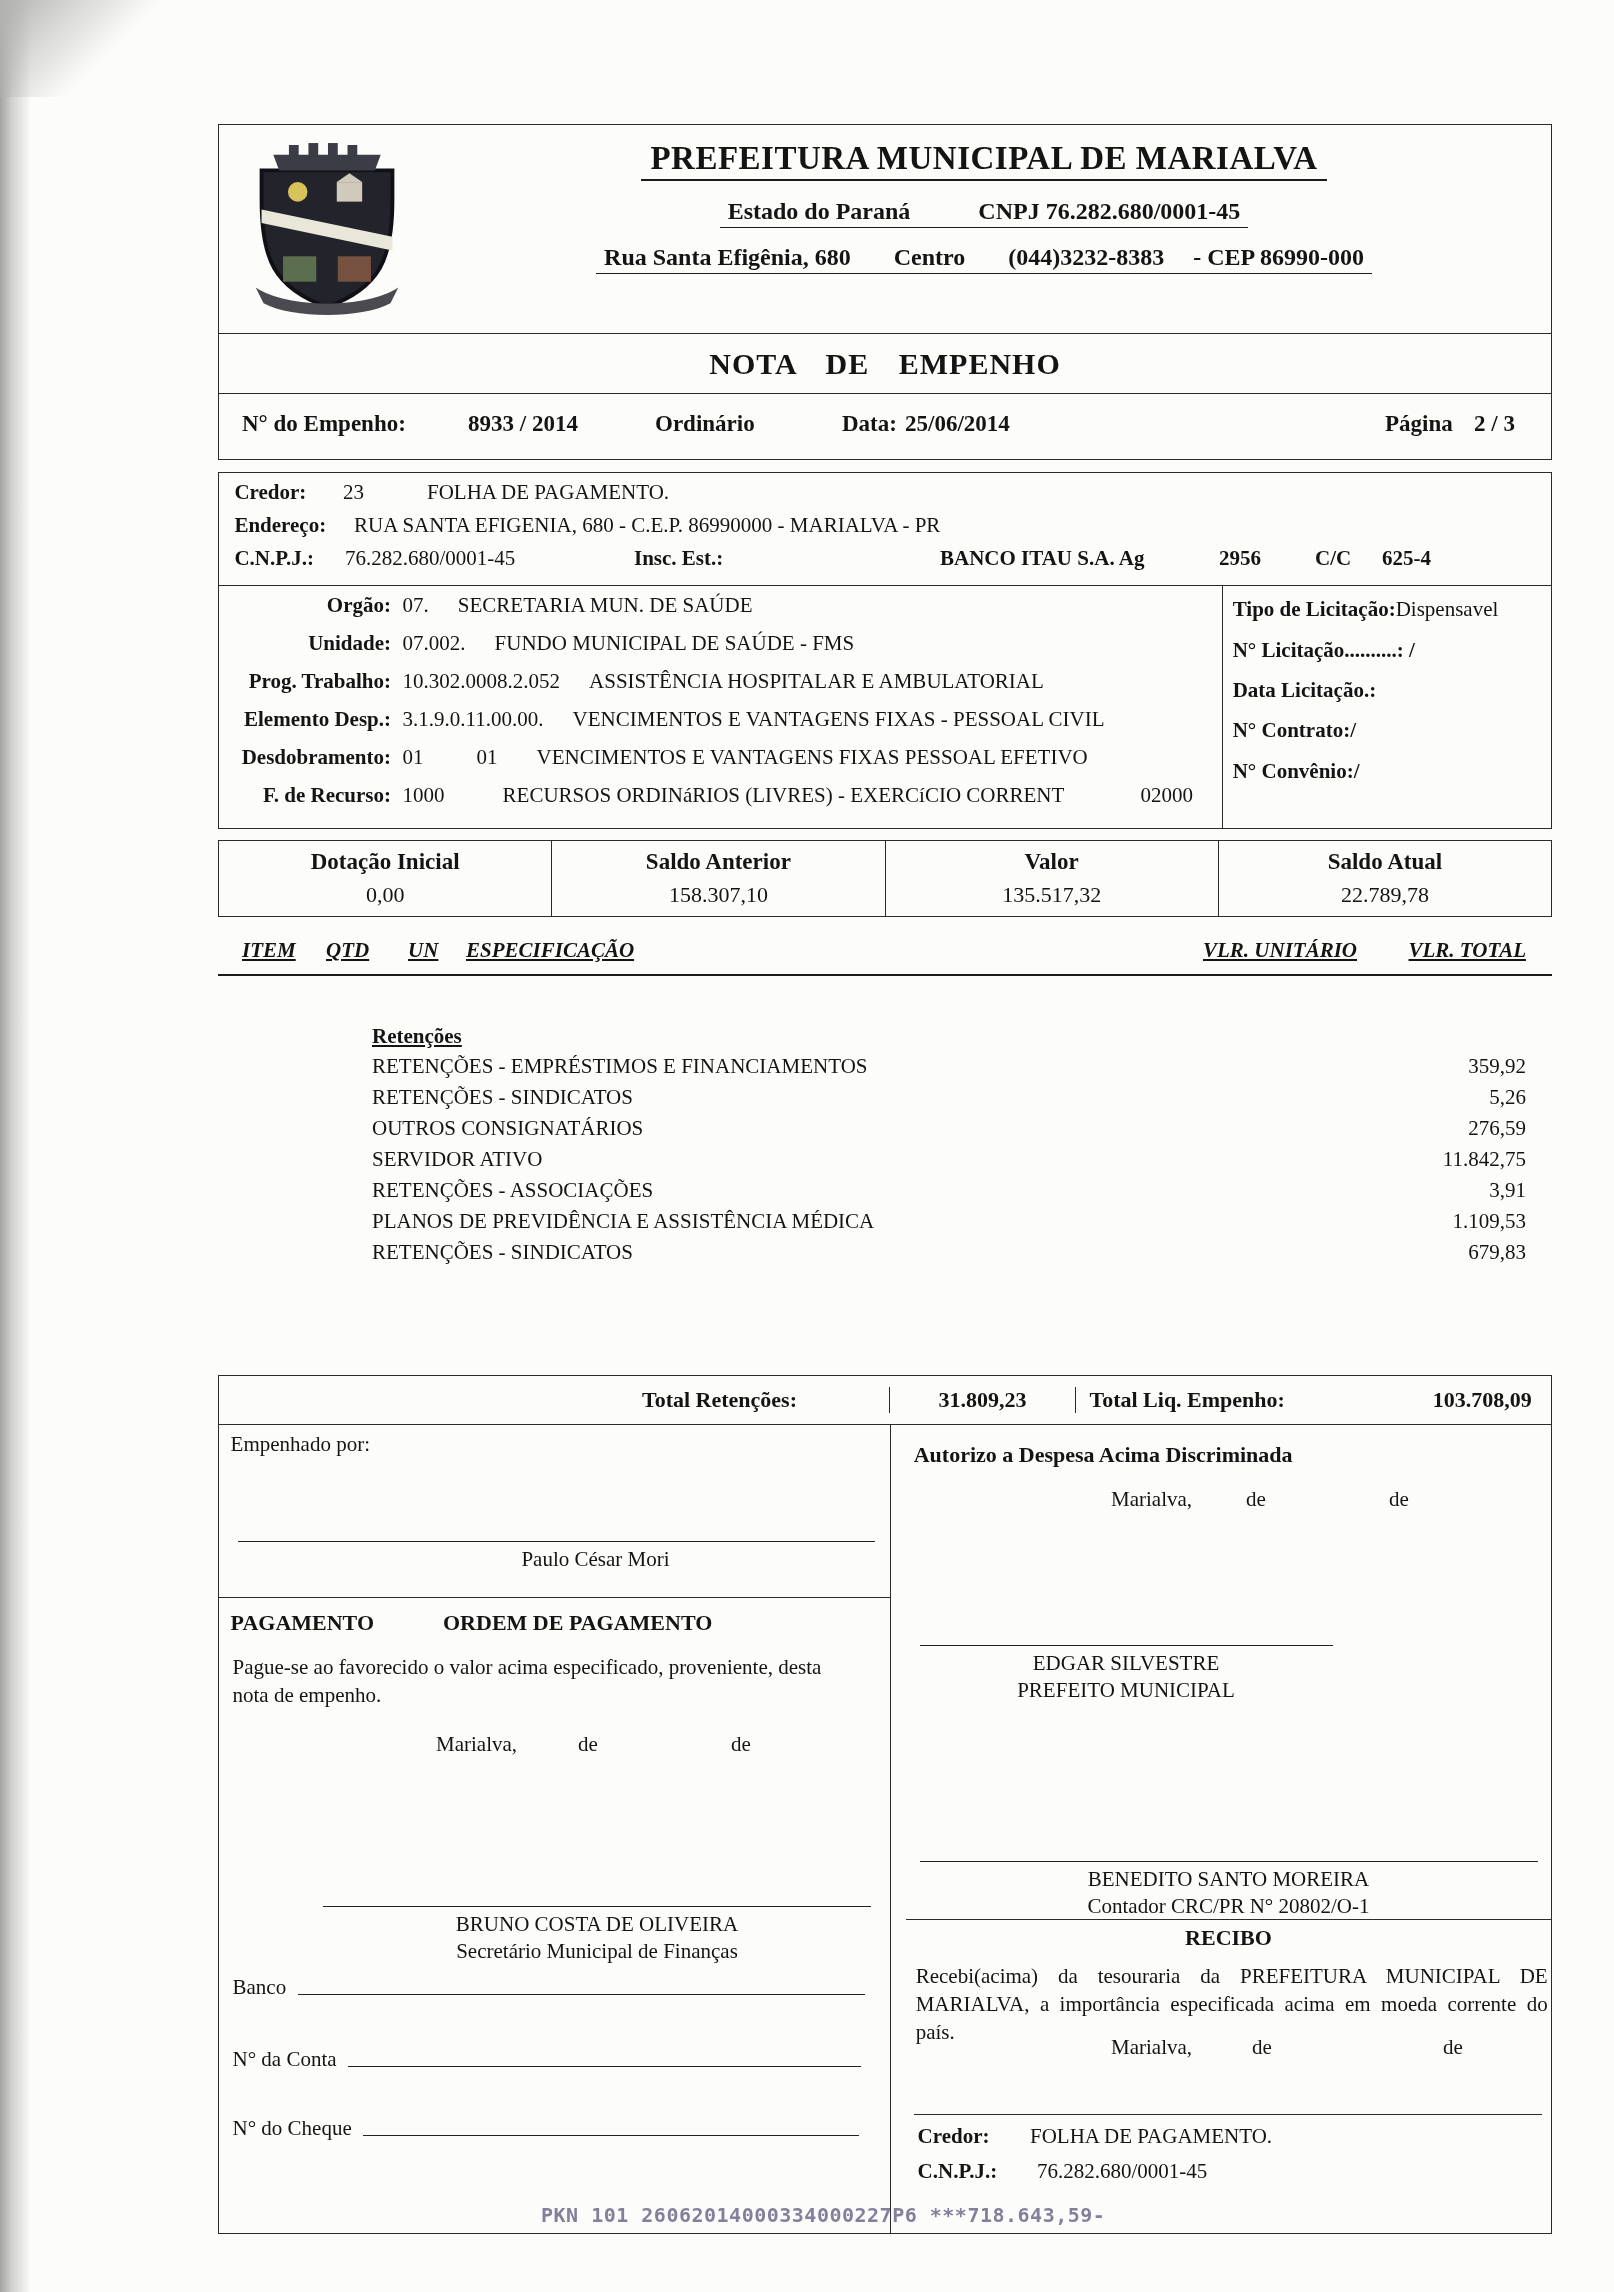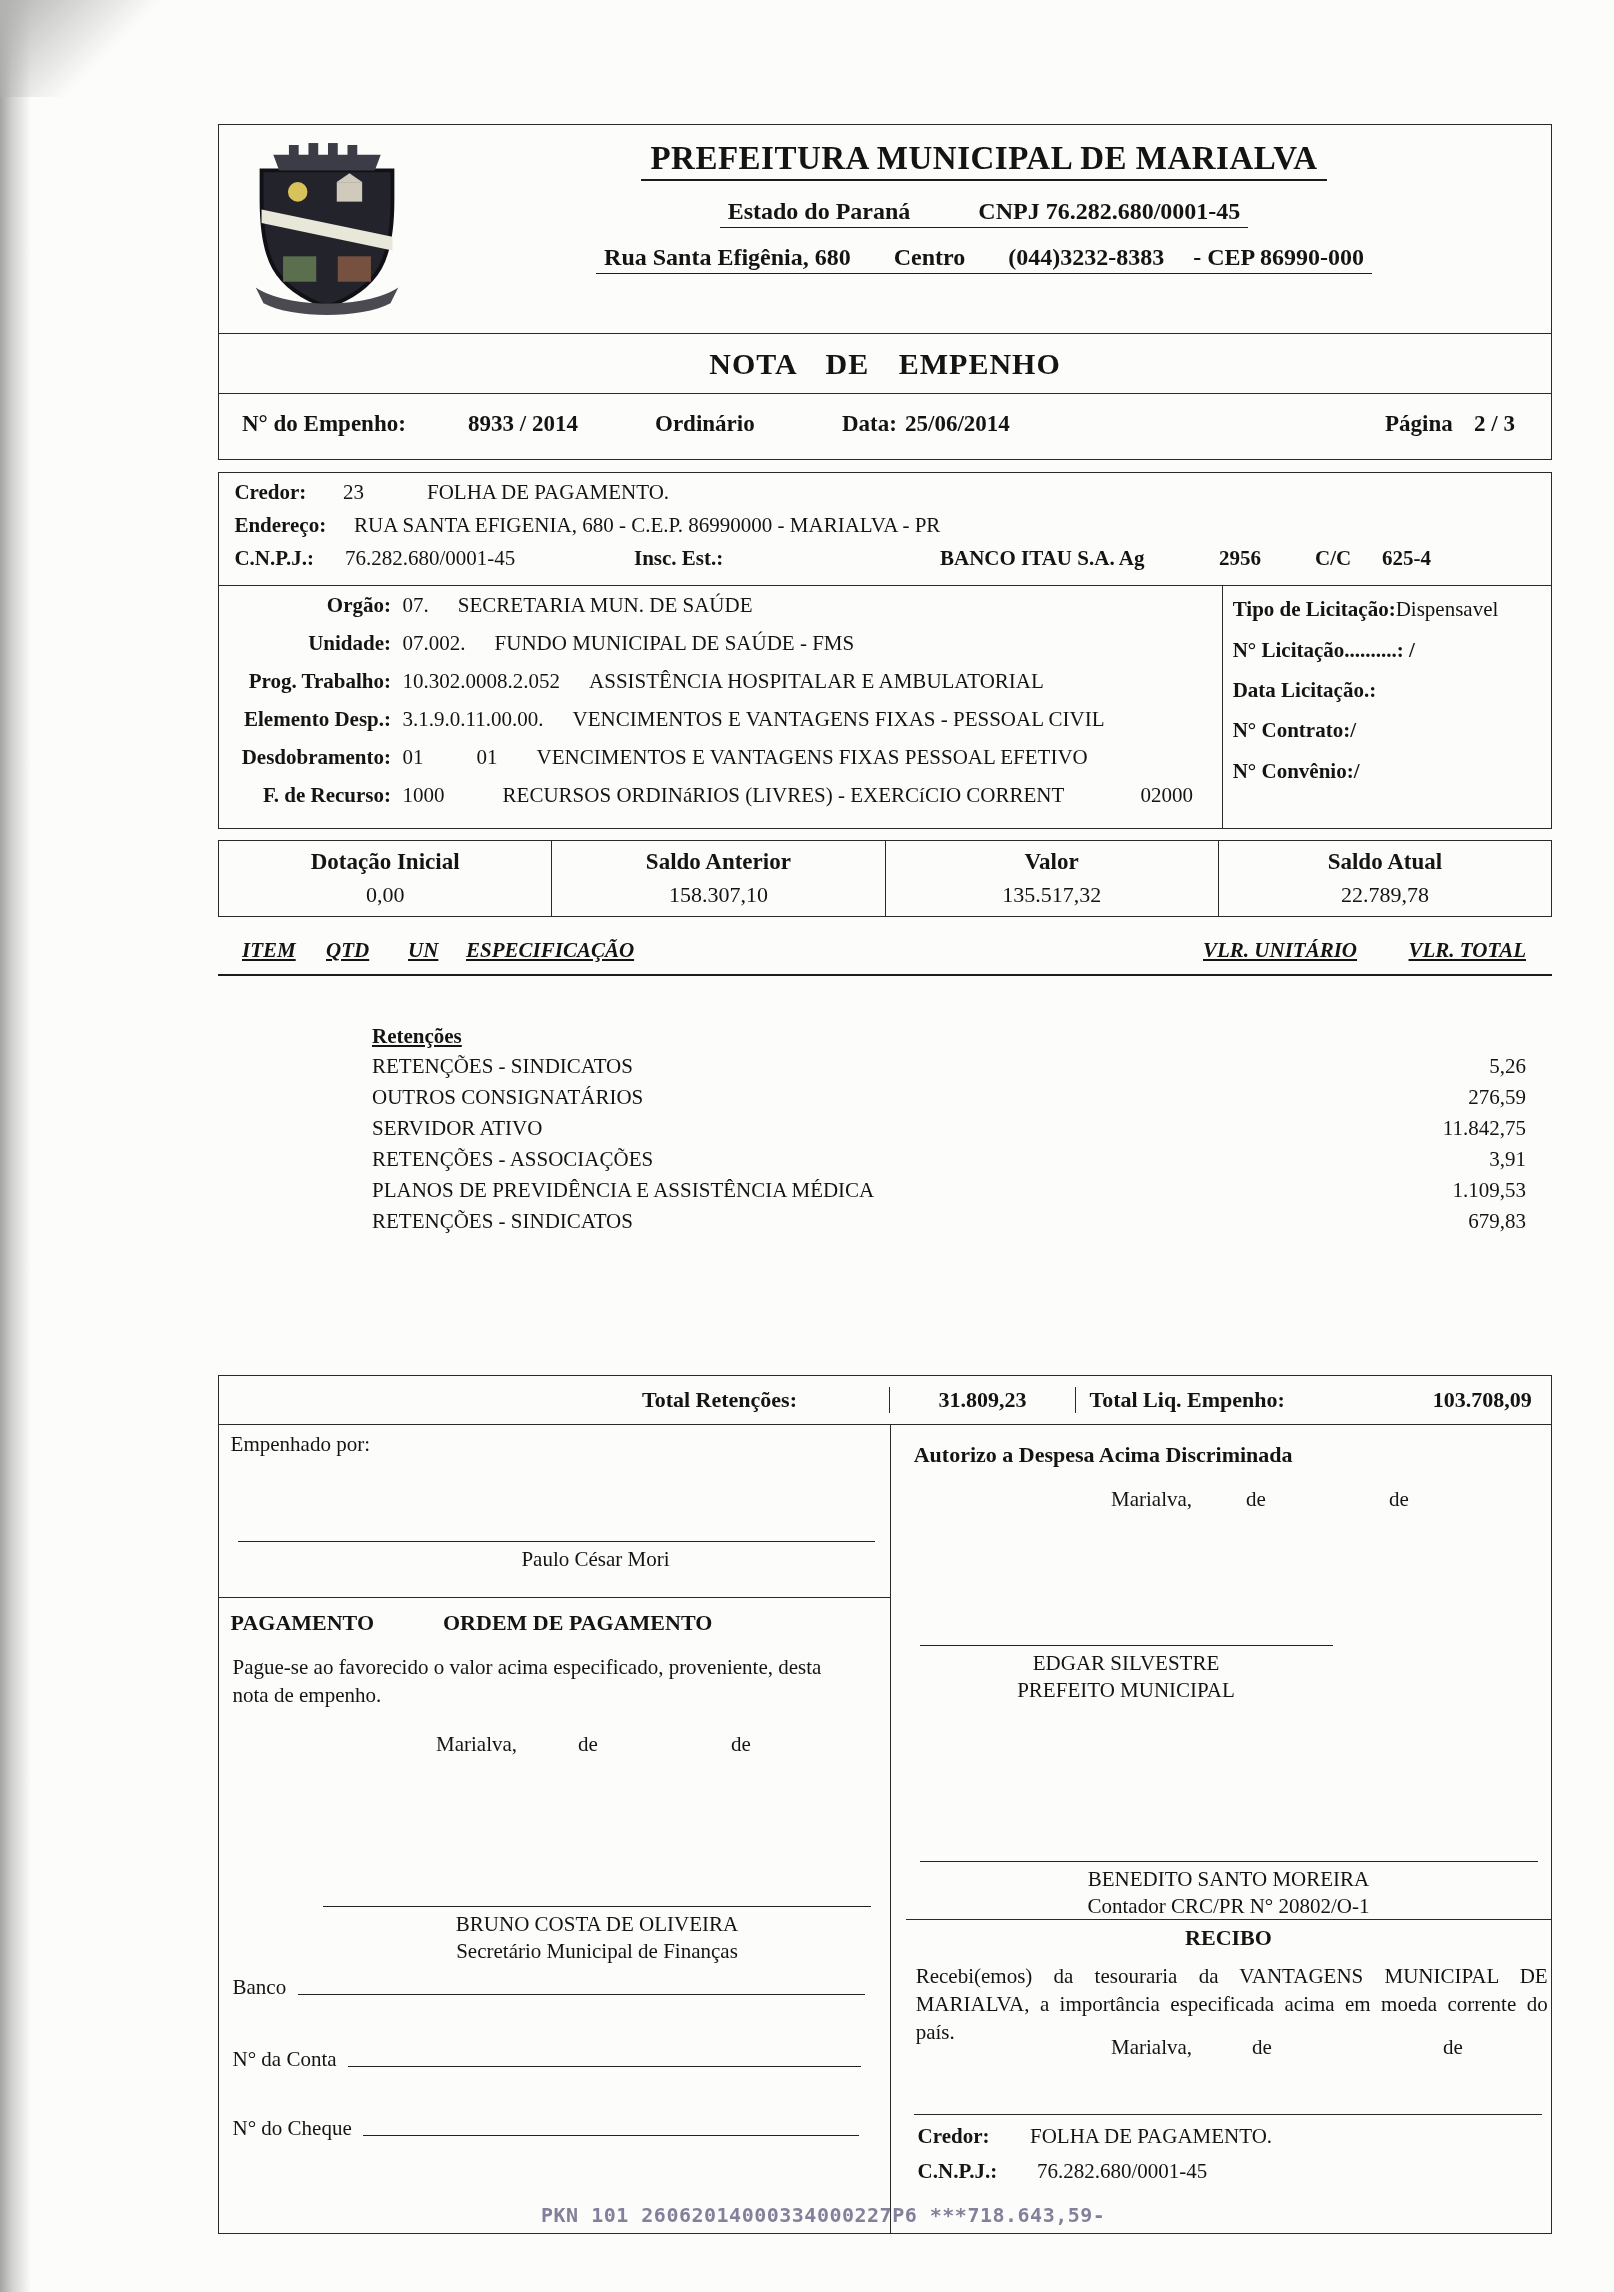--- a/index.html
+++ b/index.html
@@ -239,20 +239,24 @@
     <span style="left:190px">UN</span>
     <span style="left:248px">ESPECIFICAÇÃO</span>
     <span style="left:985px">VLR. UNITÁRIO</span>
     <span style="right:26px">VLR. TOTAL</span>
   </div>
 
   <div class="items-area">
     <div class="ret-group">Retenções</div>
     <div>
 
+        <div class="ret-row">
+          <span class="ret-name">RETENÇÕES - EMPRÉSTIMOS E FINANCIAMENTOS</span>
+          <span class="ret-value">359,92</span>
+        </div>
 
         <div class="ret-row">
           <span class="ret-name">RETENÇÕES - SINDICATOS</span>
           <span class="ret-value">5,26</span>
         </div>
 
         <div class="ret-row">
           <span class="ret-name">OUTROS CONSIGNATÁRIOS</span>
           <span class="ret-value">276,59</span>
         </div>
@@ -325,21 +329,21 @@
       <span class="abs" style="left:340px;top:62px">de</span>
       <span class="abs" style="left:483px;top:62px">de</span>
       <div class="sig-line" style="left:13.5px;width:413px;top:220px"></div>
       <div class="sig-name" style="left:13.5px;width:413px;top:226px">EDGAR SILVESTRE</div>
       <div class="sig-name" style="left:13.5px;width:413px;top:253px">PREFEITO MUNICIPAL</div>
       <div class="sig-line" style="left:13.5px;width:618px;top:436px"></div>
       <div class="sig-name" style="left:13.5px;width:618px;top:442px">BENEDITO SANTO MOREIRA</div>
       <div class="sig-name" style="left:13.5px;width:618px;top:469px">Contador CRC/PR N° 20802/O-1</div>
       <div class="hr" style="left:0;right:0;top:494px"></div>
       <div class="abs bold23 center" style="left:0;right:0;top:500px">RECIBO</div>
-      <div class="para just" style="left:9.7px;top:537px;width:632px">Recebi(emos) da tesouraria da VANTAGENS MUNICIPAL DE MARIALVA, a importância especificada acima em moeda corrente do país.</div>
+      <div class="para just" style="left:9.7px;top:537px;width:632px">Recebi(acima) da tesouraria da PREFEITURA MUNICIPAL DE MARIALVA, a importância especificada acima em moeda corrente do país.</div>
       <span class="abs" style="left:205px;top:610px">Marialva,</span>
       <span class="abs" style="left:346px;top:610px">de</span>
       <span class="abs" style="left:537px;top:610px">de</span>
       <div class="hr" style="left:7.7px;width:628px;top:689px"></div>
       <span class="abs lbl" style="left:11.6px;top:699px">Credor:</span>
       <span class="abs" style="left:124px;top:699px">FOLHA DE PAGAMENTO.</span>
       <span class="abs lbl" style="left:11.6px;top:734px">C.N.P.J.:</span>
       <span class="abs" style="left:131px;top:734px">76.282.680/0001-45</span>
     </div>
   </div>

